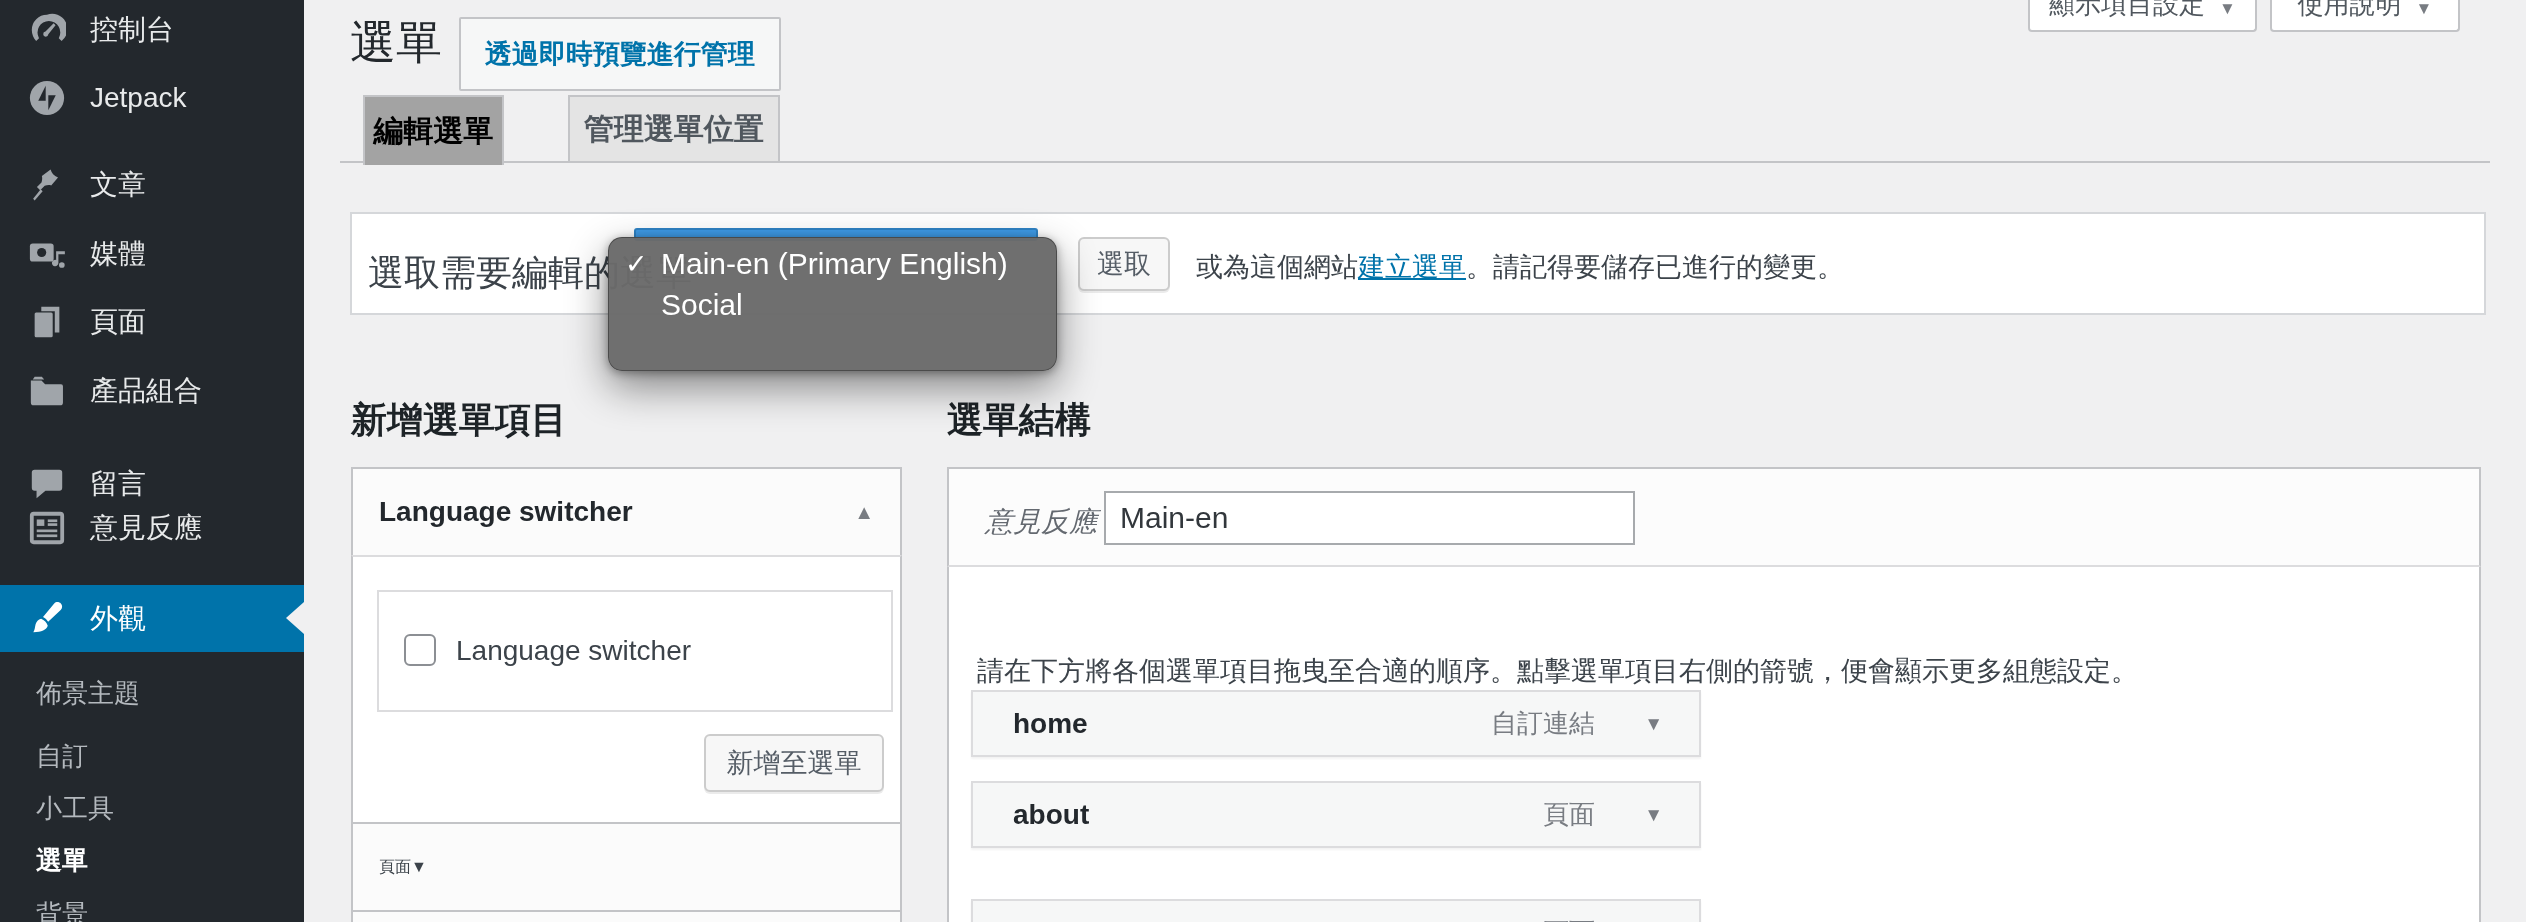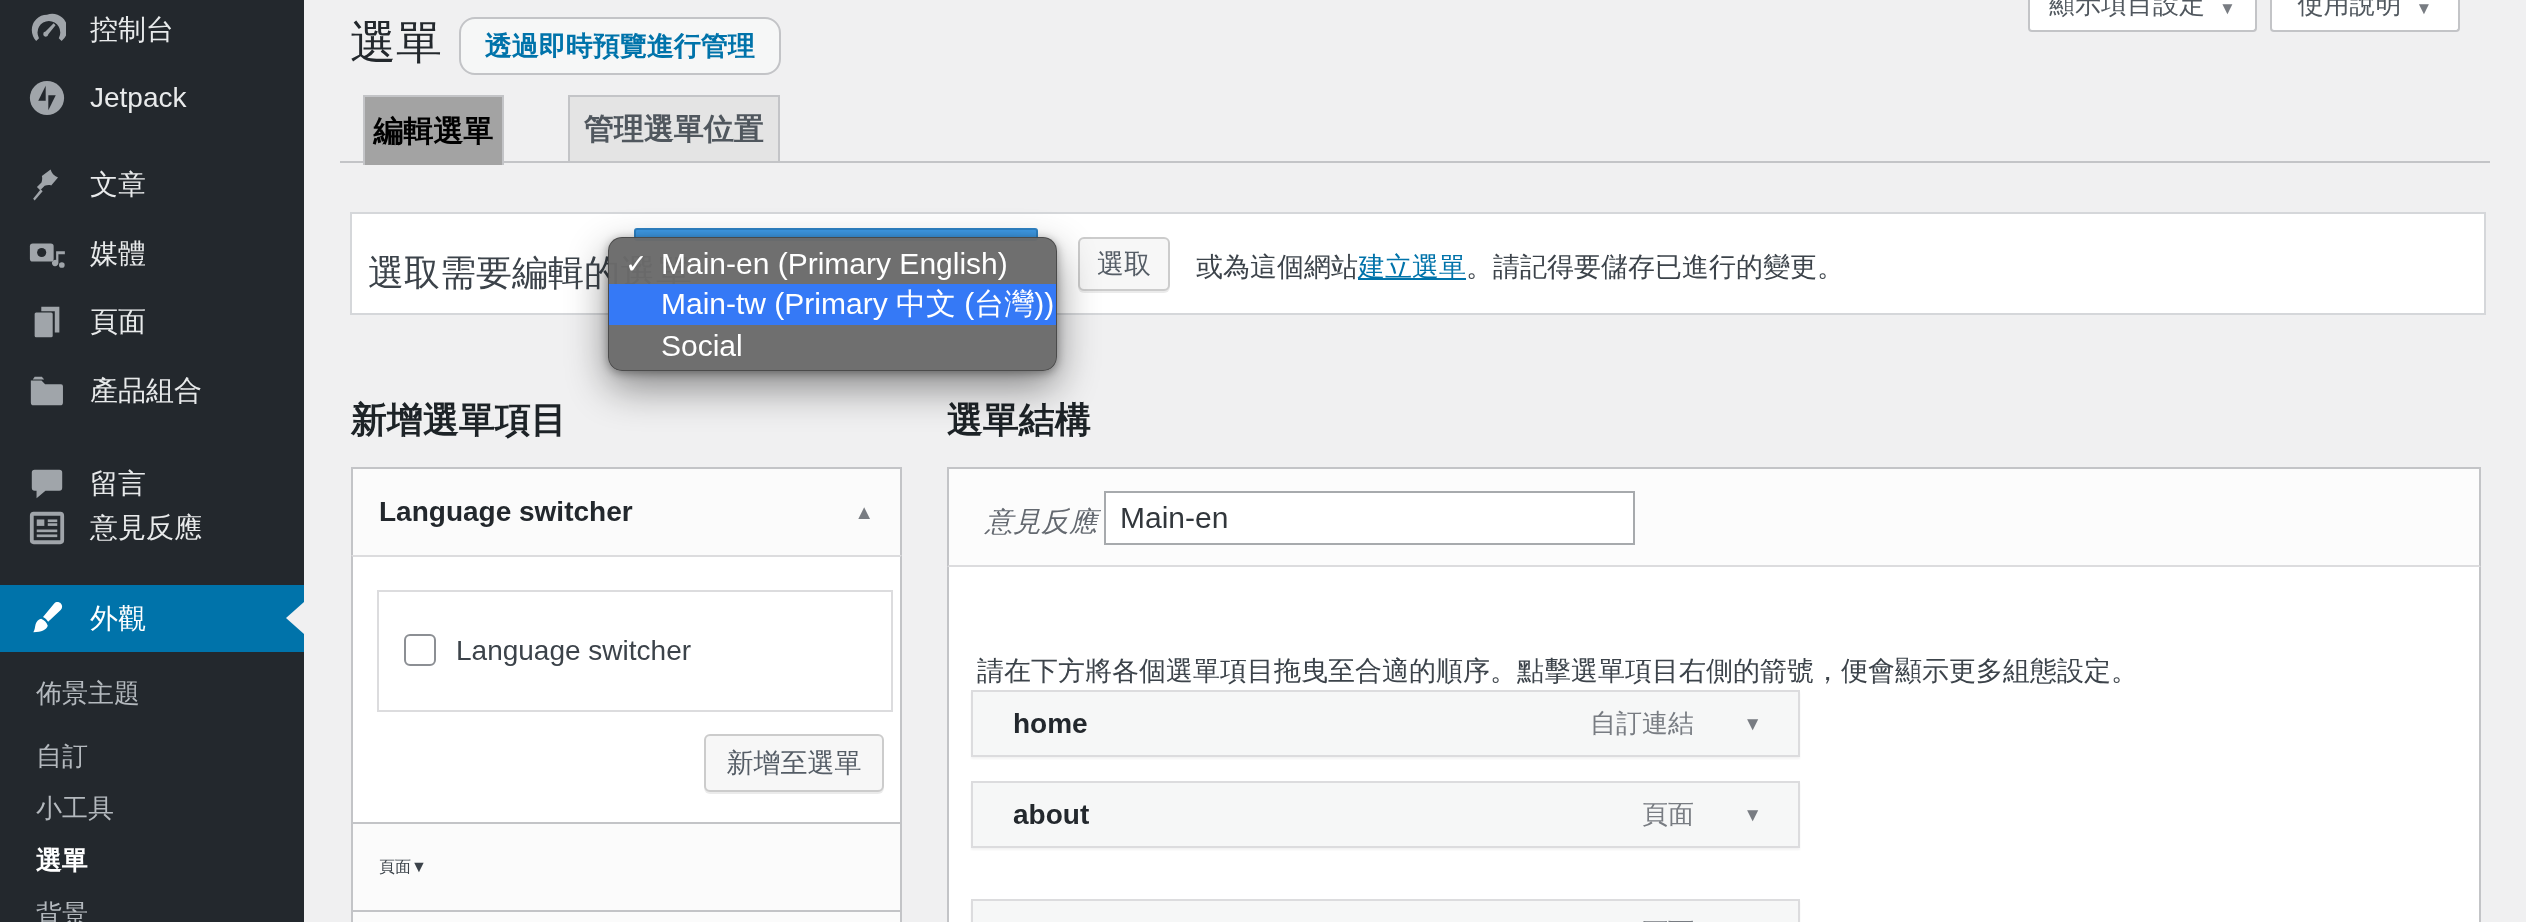--- a/index.html
+++ b/index.html
@@ -16,22 +16,22 @@
   .side-item.active{background:#0073aa;color:#fff;height:67px;}
   .side-item.active .ico{color:#fff;}
   .notch{position:absolute;right:0;top:602px;width:0;height:0;
          border-top:16px solid transparent;border-bottom:16px solid transparent;
          border-right:18px solid #f0f0f1;}
   .sub-item{position:absolute;left:36px;color:#b4b9be;font-size:26px;cursor:pointer;}
   .sub-item.current{color:#fff;font-weight:700;}
 
   
   .page-title{left:350px;top:12px;font-size:46px;font-weight:400;color:#23282d;}
-  .live-btn{left:459px;top:17px;height:58px;padding:0 24px;display:flex;align-items:center;
-            background:#f6f7f7;border:2px solid #c3c4c7;border-radius:16px;
+  .live-btn{left:459px;top:17px;height:74px;padding:0 24px;display:flex;align-items:center;
+            background:#f6f7f7;border:2px solid #c3c4c7;border-radius:2px;
             color:#0073aa;font-size:27px;font-weight:700;cursor:pointer;}
   .meta-box{top:-26px;height:58px;background:#fff;border:2px solid #c3c4c7;border-top:none;
             border-radius:0 0 4px 4px;display:flex;align-items:flex-end;justify-content:center;
             gap:14px;padding-bottom:8px;font-size:26px;color:#50575e;cursor:pointer;}
   .meta-box .arr{font-size:17px;color:#787c82;padding-bottom:3px;}
 
   
   .tab-line{left:340px;top:161px;width:2150px;height:0;border-bottom:2px solid #c3c4c7;}
   .tab{top:95px;display:flex;align-items:center;justify-content:center;font-size:30px;font-weight:700;cursor:pointer;}
   .tab.active{left:363px;width:141px;height:70px;background:#a3a3a3;border:2px solid #c3c4c7;
@@ -85,21 +85,21 @@
   .structure-panel{left:947px;top:467px;width:1534px;height:457px;background:#fff;border:2px solid #c3c4c7;}
   .name-row{left:947px;top:467px;width:1534px;height:100px;background:#fcfcfc;
             border:2px solid #c3c4c7;border-bottom:2px solid #dcdcde;}
   .name-label{left:985px;top:503px;font-size:28px;font-style:italic;color:#646970;}
   .name-input{left:1104px;top:491px;width:531px;height:54px;border:2px solid #a7aaad;background:#fff;
               font-size:30px;color:#32373c;padding:0 0 0 14px;font-family:inherit;box-sizing:border-box;}
   .save-btn{left:2327px;top:489px;width:156px;height:60px;display:flex;align-items:center;justify-content:center;
             background:#0073aa;border:2px solid #006799;border-radius:6px;box-shadow:0 2px 0 #006799;
             color:#fff;font-size:28px;cursor:pointer;}
   .instruction{left:977px;top:653px;font-size:27px;color:#3c434a;}
-  .menu-item{left:971px;width:829px;height:67px;background:#f6f7f7;border:2px solid #dcdcde;
+  .menu-item{left:971px;width:730px;height:67px;background:#f6f7f7;border:2px solid #dcdcde;
              box-shadow:0 2px 2px rgba(0,0,0,0.05);display:flex;align-items:center;cursor:move;}
   .menu-item .ttl{margin-left:40px;font-size:28px;font-weight:600;color:#23282d;}
   .menu-item .typ{position:absolute;right:104px;font-size:26px;color:#787c82;}
   .menu-item .arr{position:absolute;right:36px;font-size:19px;color:#787c82;cursor:pointer;}
 </style>
 </head>
 <body>
 
 <div id="app">
 
@@ -222,23 +222,20 @@
   <div class="abs btn-secondary select-btn">選取</div>
   <div class="abs bar-text">
     <span>或為這個網站</span><a>建立選單</a><span>。請記得要儲存已進行的變更。</span>
   </div>
 
   <div class="abs dropdown">
     <div class="opt">
       <span class="check">✓</span>
       <span>Main-en (Primary English)</span>
     </div>
-    <div class="opt hl">
-      <span>Main-tw (Primary 中文 (台灣))</span>
-    </div>
     <div class="opt">
       <span>Social</span>
     </div>
   </div>
 
   <div class="abs col-heading" style="left:351px;">新增選單項目</div>
 
   <div class="abs panel ls-header">
     <span class="ttl">Language switcher</span>
     <span class="arr">▲</span>

